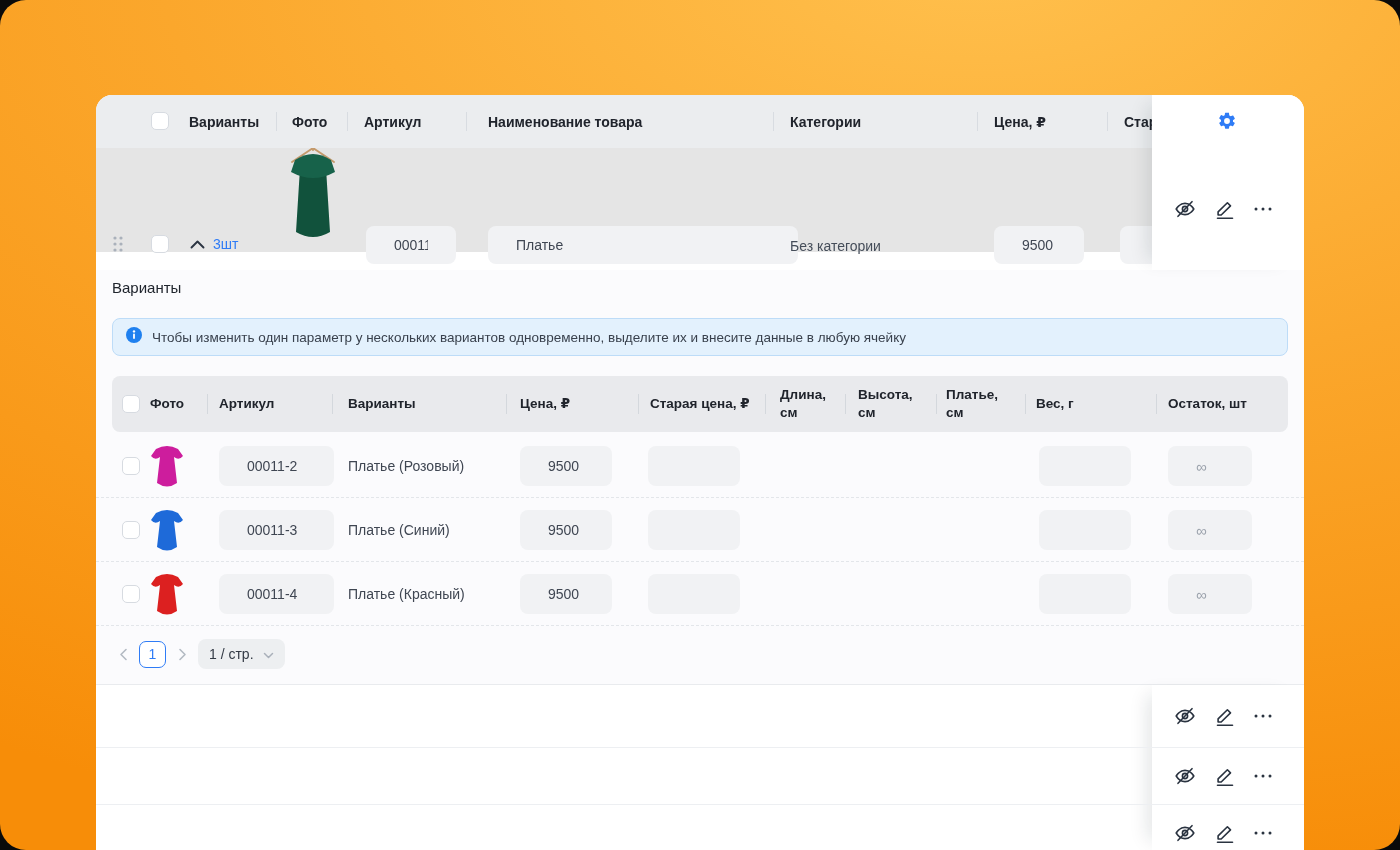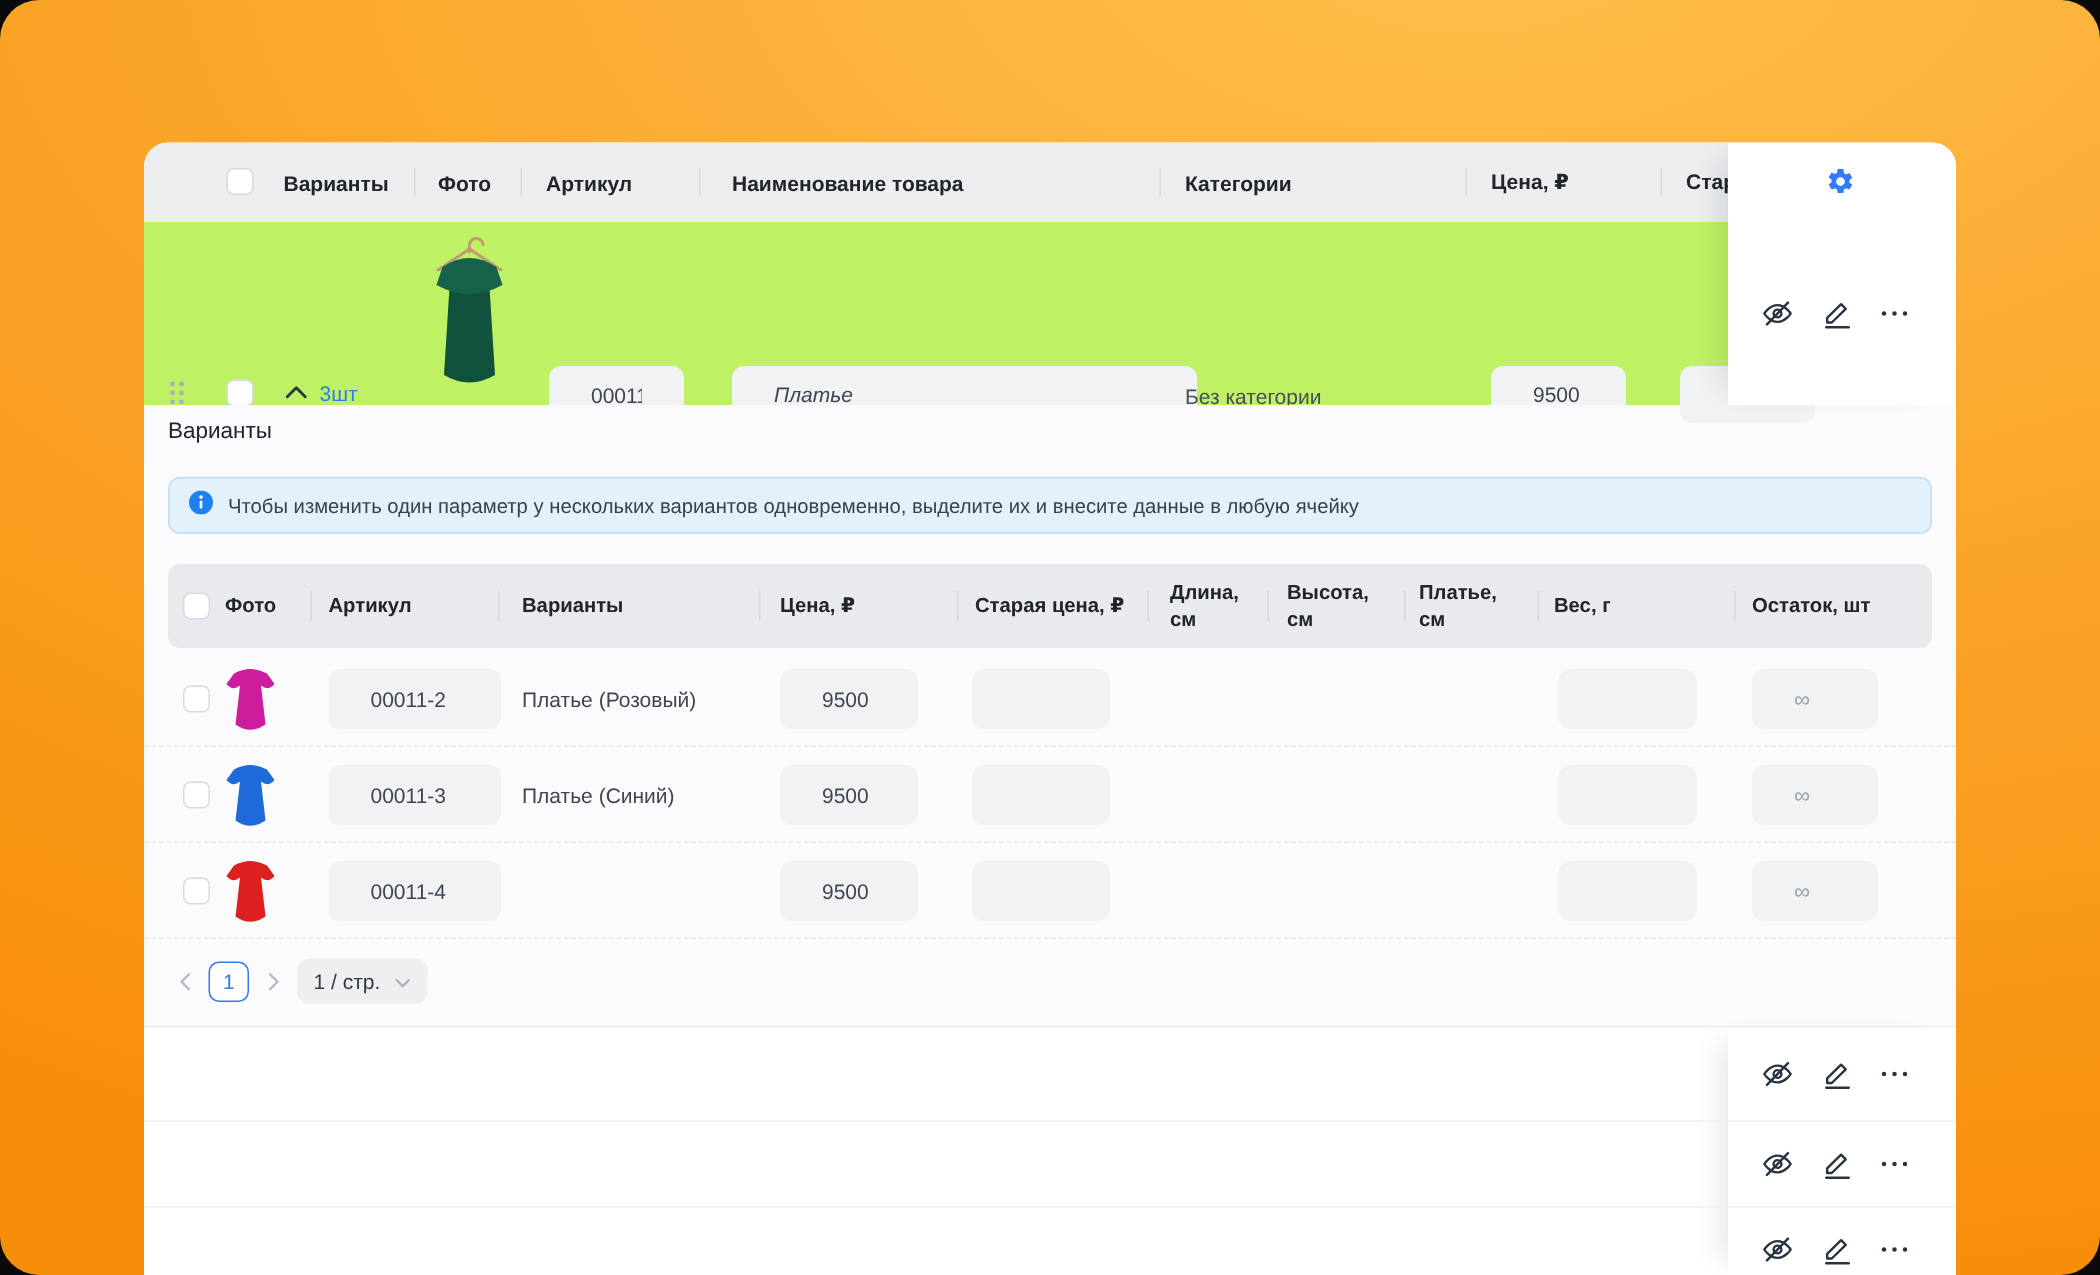--- a/index.html
+++ b/index.html
@@ -17,21 +17,21 @@
   .sep { position:absolute; width:1px; height:19px; background:#d8dce1; top:17px; }
   .hlabel { position:absolute; top:0; height:53px; display:flex; align-items:center;
             font-size:14px; font-weight:700; color:#20242c; white-space:nowrap; }
   .icon-btn { position:absolute; width:28px; height:28px; display:flex; align-items:center; justify-content:center; cursor:pointer; }
 
   
   .main-header { position:absolute; left:0; top:0; width:100%; height:53px; background:#ebedef; z-index:1; }
   .main-header .cb { left:55px; top:17px; }
 
   
-  .row-product { position:absolute; left:0; top:53px; width:100%; height:122px; background:#bef264; }
+  .row-product { position:absolute; left:0; top:35px; width:100%; height:122px; background:#e5e5e5; }
   .drag { position:absolute; width:12px; height:18px; cursor:grab; }
   .row-product .drag { left:16px; top:105px; }
   .row-product .cb { left:55px; top:105px; }
   .toggle { position:absolute; left:94px; top:100px; display:flex; align-items:center; gap:8px; cursor:pointer; height:28px; }
   .toggle .count { color:#2f7cf6; font-size:14px; }
   .photo-dress { position:absolute; left:189px; top:6px; width:56px; height:106px; cursor:pointer; }
   .cat-cell { position:absolute; font-size:14px; color:#454d59; white-space:nowrap; cursor:pointer; }
   .row-product .cat-cell { left:694px; top:108px; }
 
   
@@ -119,21 +119,21 @@
       </div>
       <div class="photo-dress">
         <svg width="56" height="106" viewBox="0 0 56 106">
           <path d="M28 14 v-4 a4.5 4.5 0 1 1 9 -1" stroke="#c49a6c" fill="none" stroke-width="2" stroke-linecap="round"></path>
           <path d="M28 12 L7 26 M28 12 L49 26" stroke="#c49a6c" fill="none" stroke-width="2" stroke-linecap="round"></path>
           <path d="M15 32 L11 96 Q28 106 45 96 L41 32 Q28 42 15 32 Z" fill="#11523c"></path>
           <path d="M10 24 Q28 12 46 24 L50 36 Q28 48 6 36 Z" fill="#17624a"></path>
         </svg>
       </div>
       <input class="fld" style="left: 270px; top: 96px; width: 90px;" readonly="" value="00011-1">
-      <input class="fld" style="left: 392px; top: 96px; width: 310px; font-style: italic;" readonly="" value="Платье">
+      <input class="fld" style="left: 392px; top: 96px; width: 310px;" readonly="" value="Платье">
       <span class="cat-cell">Без категории</span>
       <input class="fld" style="left: 898px; top: 96px; width: 90px;" readonly="" value="9500">
       <input class="fld" style="left: 1024px; top: 96px; width: 90px; z-index: 1;" readonly="" value="">
     </div>
 
     <section class="vsec">
       <div class="vsec-title">Варианты</div>
 
       <div class="banner">
         <span>
@@ -200,20 +200,21 @@
       </div>
 
       <div class="vrow" style="top:292px">
         <input type="checkbox" class="cb" style="">
         <div class="vthumb">
           <svg width="34" height="44" viewBox="0 0 34 44">
               <path d="M6 5 Q17 -1 28 5 L33 12 Q29 17 24 13 L27 39 Q17 46 7 39 L10 13 Q5 17 1 12 Z" fill="#dc2020"></path>
             </svg>
         </div>
         <input class="fld" style="left: 123px; width: 115px;" readonly="" value="00011-4">
+        <span class="vname">Платье (Красный)</span>
         <input class="fld" style="left: 424px; width: 92px;" readonly="" value="9500">
         <input class="fld" style="left: 552px; width: 92px;" readonly="" value="">
         <input class="fld" style="left: 943px; width: 92px;" readonly="" value="">
         <input class="fld stock" style="left: 1072px; width: 84px;" readonly="" value="∞">
       </div>
 
       <div class="pager">
         <span class="pg-arrow">
           <svg width="9" height="13" viewBox="0 0 9 13" fill="none" stroke="#b3bac3" stroke-width="1.6" stroke-linecap="round" stroke-linejoin="round">
               <polyline points="7,1.5 2,6.5 7,11.5"></polyline>

